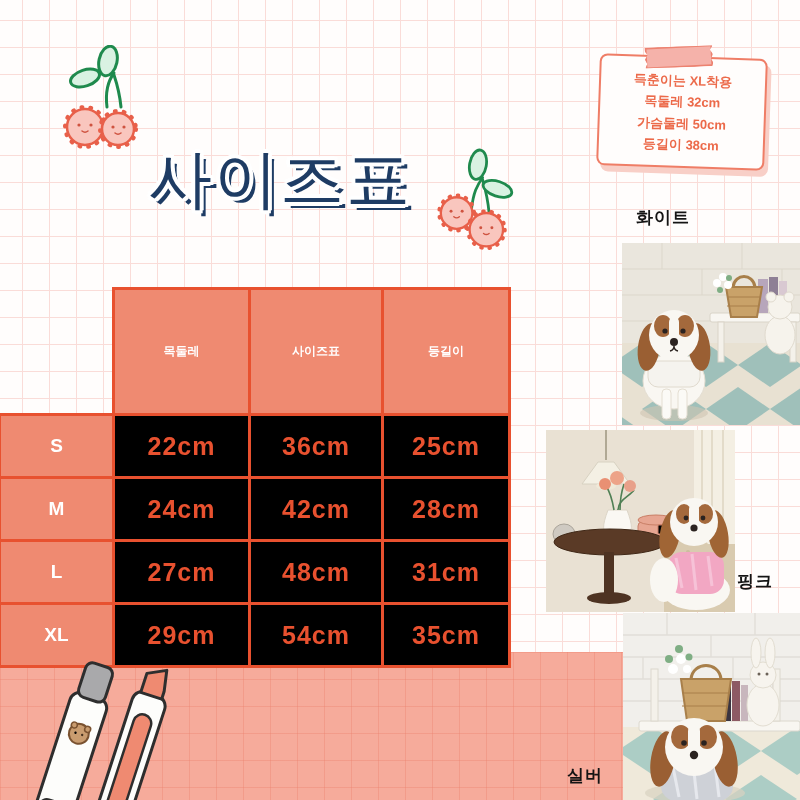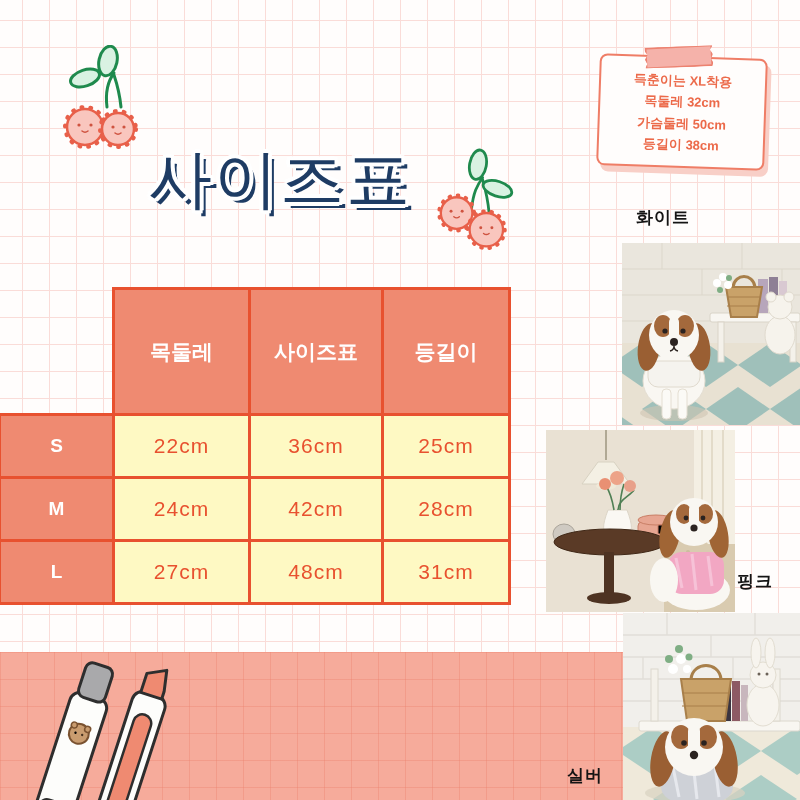--- a/index.html
+++ b/index.html
@@ -43,23 +43,23 @@
     position:absolute;left:43px;top:-12px;width:64px;height:18px;
     background:#f5b2aa;border:2px solid #ec8270;transform:rotate(-5deg);
     clip-path:polygon(0 0,100% 6%,96% 25%,100% 45%,97% 65%,100% 85%,98% 100%,0 94%,3% 75%,0 55%,4% 35%,0 15%);
   }
   
   .size-table{
     position:absolute;left:-2px;top:287px;border-collapse:collapse;table-layout:fixed;
   }
   .size-table th,.size-table td{border:3px solid #e8512f;text-align:center;vertical-align:middle;padding:0;}
   .size-table .ghost{border:none;background:transparent;}
-  .head-cell{background:#ef8a71;color:#fff;font-size:21px;font-weight:bold;height:123px;}
+  .head-cell{background:#ef8a71;color:#fff;font-size:12px;font-weight:bold;height:123px;}
   .size-cell{background:#ef8a71;color:#fff;font-size:19px;font-weight:bold;height:60px;}
-  .value-cell{background:#fef9c3;color:#e8512f;font-size:21px;font-weight:normal;height:60px;letter-spacing:1px;}
+  .value-cell{background:#000000;color:#e8512f;font-size:25px;font-weight:bold;height:60px;letter-spacing:1px;}
   
   .photo{position:absolute;overflow:hidden;}
   .photo svg{display:block;}
   .photo-label{position:absolute;color:#141414;font-weight:700;font-size:17px;letter-spacing:1px;}
   
   .deco{position:absolute;}
 </style>
 </head>
 <body>
 
@@ -135,20 +135,26 @@
         <th class="size-cell">M</th>
         <td class="value-cell">24cm</td>
         <td class="value-cell">42cm</td>
         <td class="value-cell">28cm</td>
       </tr>
       <tr>
         <th class="size-cell">L</th>
         <td class="value-cell">27cm</td>
         <td class="value-cell">48cm</td>
         <td class="value-cell">31cm</td>
+      </tr>
+      <tr>
+        <th class="size-cell">XL</th>
+        <td class="value-cell">29cm</td>
+        <td class="value-cell">54cm</td>
+        <td class="value-cell">35cm</td>
       </tr>
     </tbody>
 </table>
 
 <div class="photo-label" style="left:636px;top:206px">화이트</div>
 <div class="photo" style="left:622px;top:243px;width:178px;height:182px">
   <svg width="178" height="182" viewBox="0 0 178 182">
     <rect width="178" height="105" fill="#eae6dd"></rect>
     <g stroke="#dcd7cb" stroke-width="1">
       <line x1="0" y1="26" x2="178" y2="26"></line>

